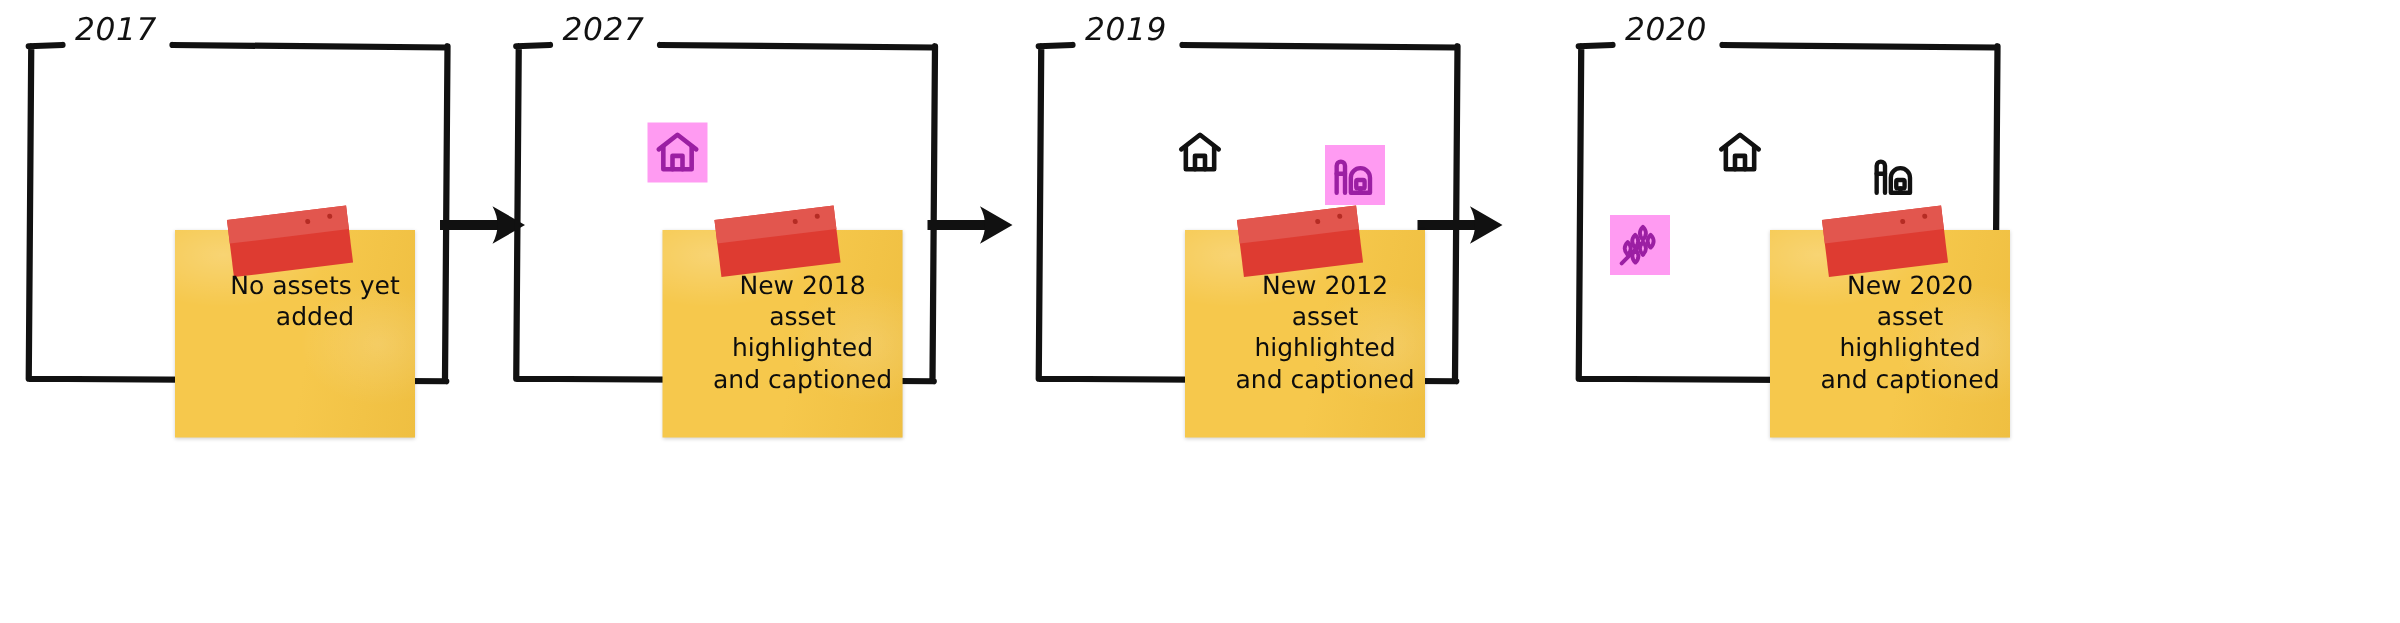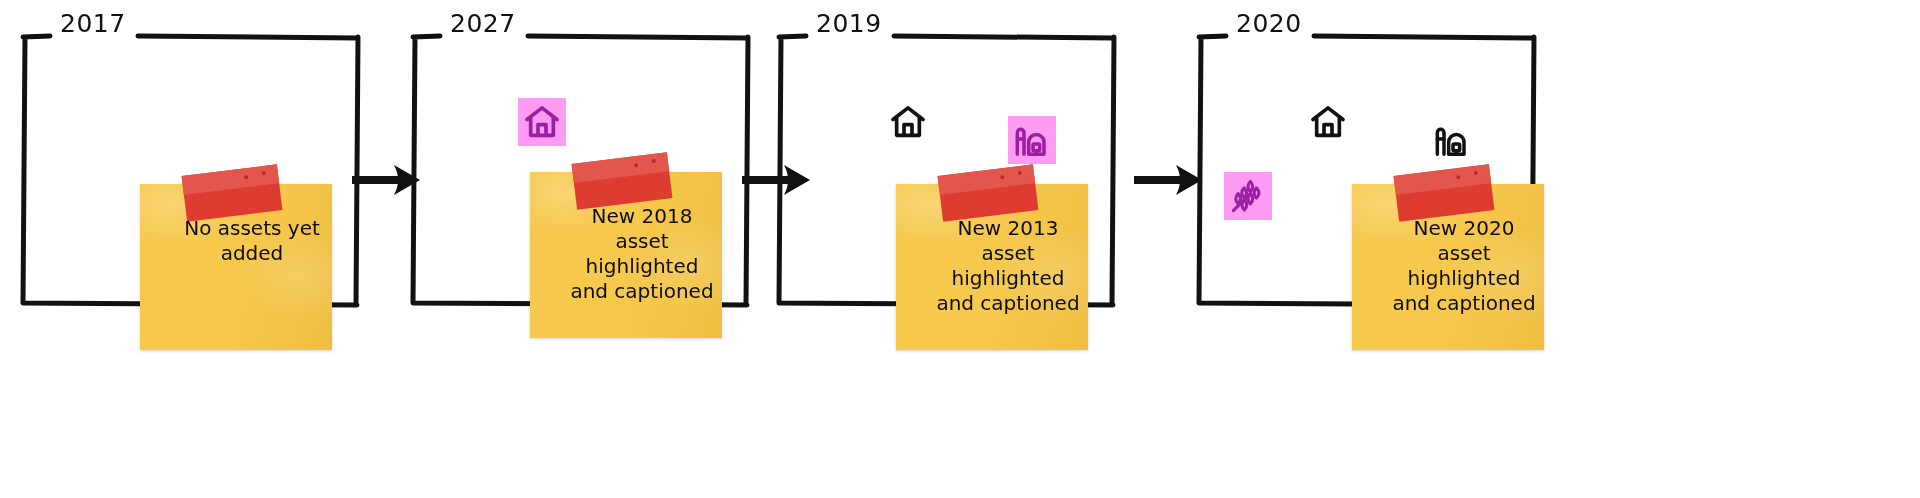--- a/index.html
+++ b/index.html
@@ -22,20 +22,21 @@
     top:-22px;left:34px;
     font-size:25px;
     letter-spacing:.5px;
     color:#111111;
     font-family:"DejaVu Sans", sans-serif;
     background:#ffffff;
     padding:0 8px 0 6px;
     line-height:28px;
     white-space:nowrap;
     z-index:6;
+    font-style:italic;
   }
 
   
   .arrow{position:absolute;top:160px;width:72px;height:40px;}
   .arrow svg{display:block;overflow:visible;}
 
   
   .icon{
     position:absolute;
     width:48px;height:48px;
@@ -85,22 +86,22 @@
     line-height:25px;
     color:#0d0d0d;
     font-family:"DejaVu Sans", sans-serif;
     padding:0 6px;
     white-space:pre-line;
   }
 
   
   #p0{left:20px;}
   #p1{left:410px;}
-  #p2{left:776px;}
-  #p3{left:1196px;}
+  #p2{left:828px;}
+  #p3{left:1260px;}
 
   #a0{left:350px;}
   #a1{left:740px;}
   #a2{left:1132px;}
 </style>
 </head>
 <body>
 
 <div id="stage">
 
@@ -142,21 +143,21 @@
     <div class="year-label">2027</div>
 
     <div class="icon hl" style="left:108px;top:66px;">
       <svg viewBox="0 0 24 24" fill="none" stroke="#9B1FA3" stroke-width="2.2" stroke-linecap="round" stroke-linejoin="round">
         <path d="M3 10.5 L12 3.5 L21 10.5"></path>
         <path d="M5.2 9.2 V20 H18.8 V9.2"></path>
         <path d="M9.6 20 V13.6 H14.4 V20"></path>
       </svg>
     </div>
 
-    <div class="note" style="left:120px;top:126px;">
+    <div class="note" style="left:120px;top:138px;">
       <div class="paper">
           <span class="sheen"></span>
         </div>
       <div class="tape" style="transform:rotate(-7deg);">
         <span class="top"></span>
         <span class="dot" style="left:62px;top:7px;"></span>
         <span class="dot" style="left:80px;top:5px;"></span>
       </div>
       <div class="text">New 2018
 asset
@@ -200,21 +201,21 @@
 
     <div class="note" style="left:120px;top:138px;">
       <div class="paper">
           <span class="sheen"></span>
         </div>
       <div class="tape" style="transform:rotate(-7deg);">
         <span class="top"></span>
         <span class="dot" style="left:62px;top:7px;"></span>
         <span class="dot" style="left:80px;top:5px;"></span>
       </div>
-      <div class="text">New 2013
+      <div class="text">New 2012
 asset
 highlighted
 and captioned</div>
     </div>
   </div>
 
   <div class="arrow" id="a2">
     <svg width="72" height="40" viewBox="0 0 72 40">
       <path d="M2 20 L52 20" stroke="#111111" stroke-width="8" stroke-linecap="butt" fill="none"></path>
       <path d="M44 5 L70 20 L44 35 Q52 20 44 5 Z" fill="#111111"></path>

